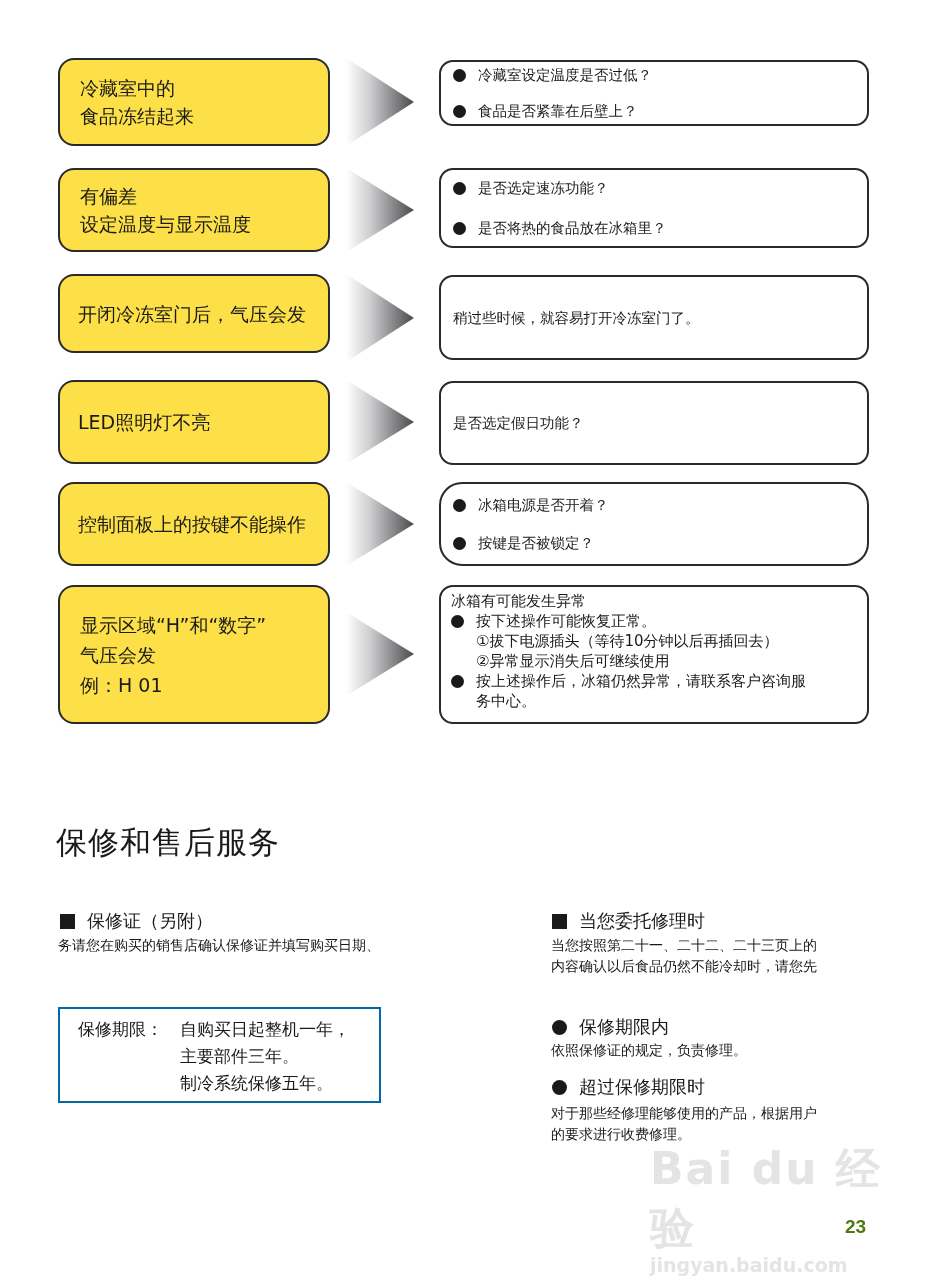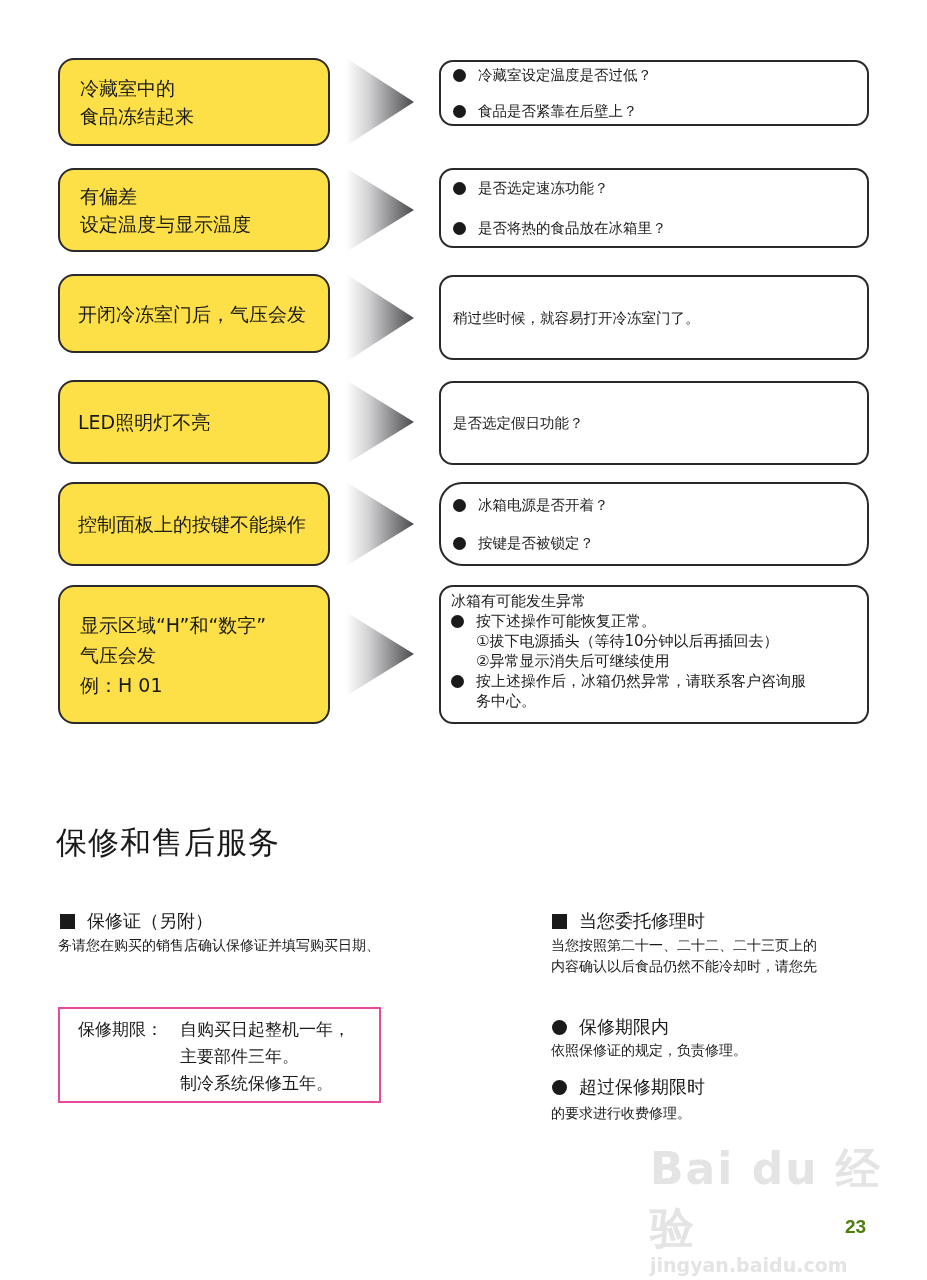--- a/index.html
+++ b/index.html
@@ -42,21 +42,21 @@
   }
   .sub-head { position: absolute; font-size: 18px; display: flex; align-items: center; }
   .sq { display: inline-block; width: 15px; height: 15px; background: #1a1a1a; margin-right: 12px; }
   .bdot { display: inline-block; width: 15px; height: 15px; border-radius: 50%; background: #1a1a1a; margin-right: 12px; }
   .para {
     position: absolute; font-family: "DejaVu Serif", "Liberation Serif", serif;
     font-size: 14px; line-height: 21px;
   }
   .warranty-box {
     position: absolute; left: 58px; top: 1007px; width: 323px; height: 96px;
-    border: 2px solid #ec4899; box-sizing: border-box;
+    border: 2px solid #0369a1; box-sizing: border-box;
     padding: 7px 0 0 18px; font-size: 17px; line-height: 27px;
   }
   .wb-row { display: flex; }
   .wb-label { width: 102px; }
   .watermark {
     position: absolute; left: 650px; top: 1140px; color: #e4e4e4;
     font-family: "DejaVu Sans", sans-serif; font-weight: bold;
   }
   .wm-logo { font-size: 44px; letter-spacing: 2px; }
   .wm-url { font-size: 19px; margin-top: -4px; }
@@ -226,20 +226,21 @@
 </div>
 <div class="para" style="left:551px;top:1040px;">
   <div>依照保修证的规定，负责修理。</div>
 </div>
 
 <div class="sub-head" style="left:552px;top:1075px;">
   <span class="bdot"></span>
   <span>超过保修期限时</span>
 </div>
 <div class="para" style="left:551px;top:1103px;">
+  <div>对于那些经修理能够使用的产品，根据用户</div>
   <div>的要求进行收费修理。</div>
 </div>
 
 <div class="watermark">
   <div class="wm-logo">Bai du 经验</div>
   <div class="wm-url">jingyan.baidu.com</div>
 </div>
 
 <div class="page-num">23</div>
 

